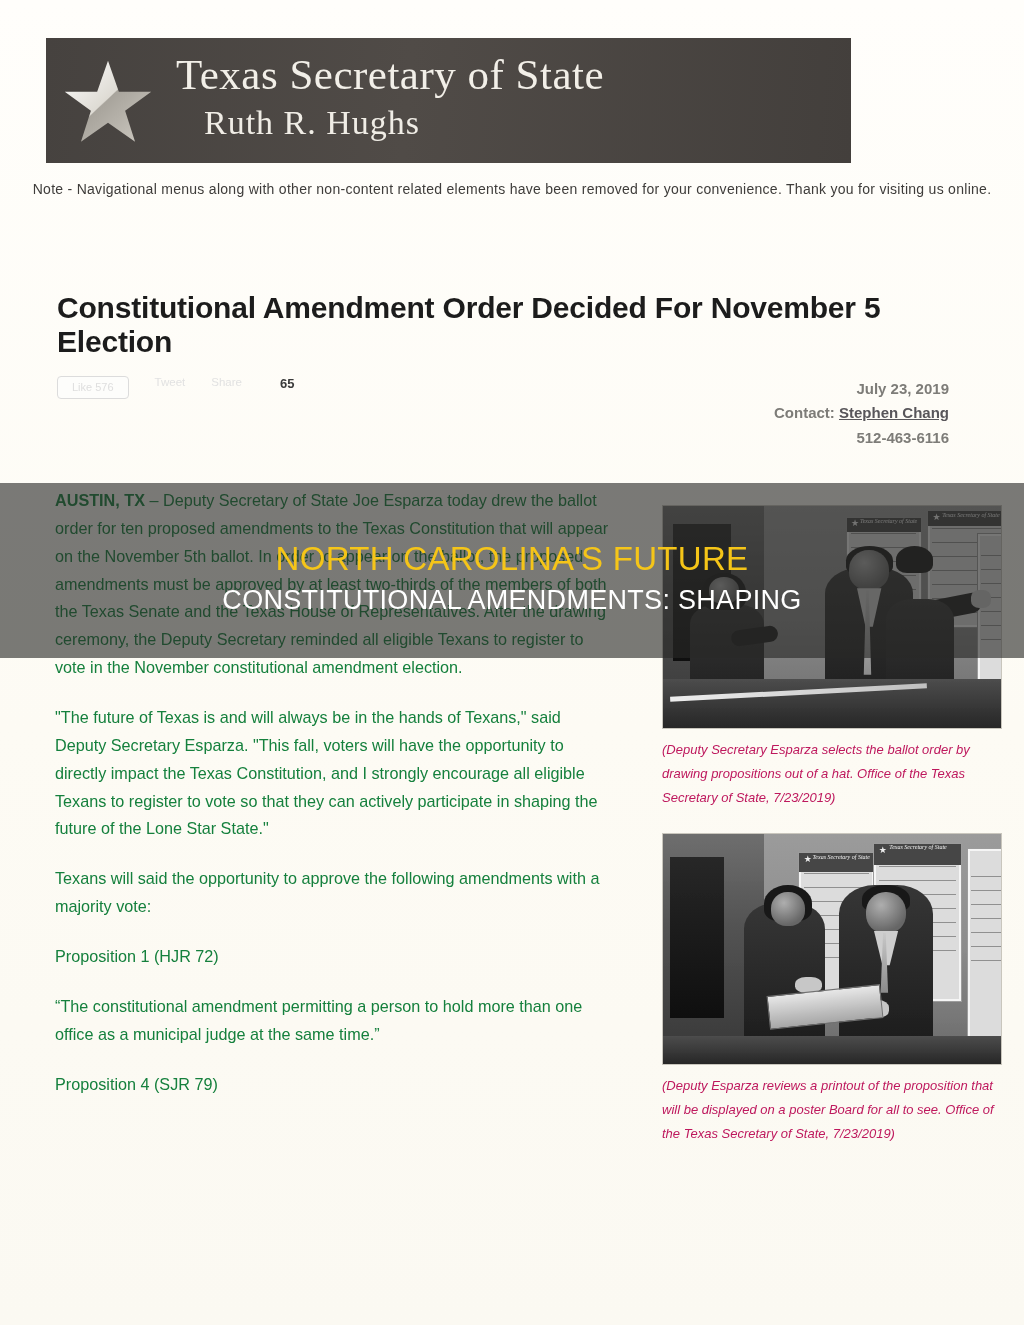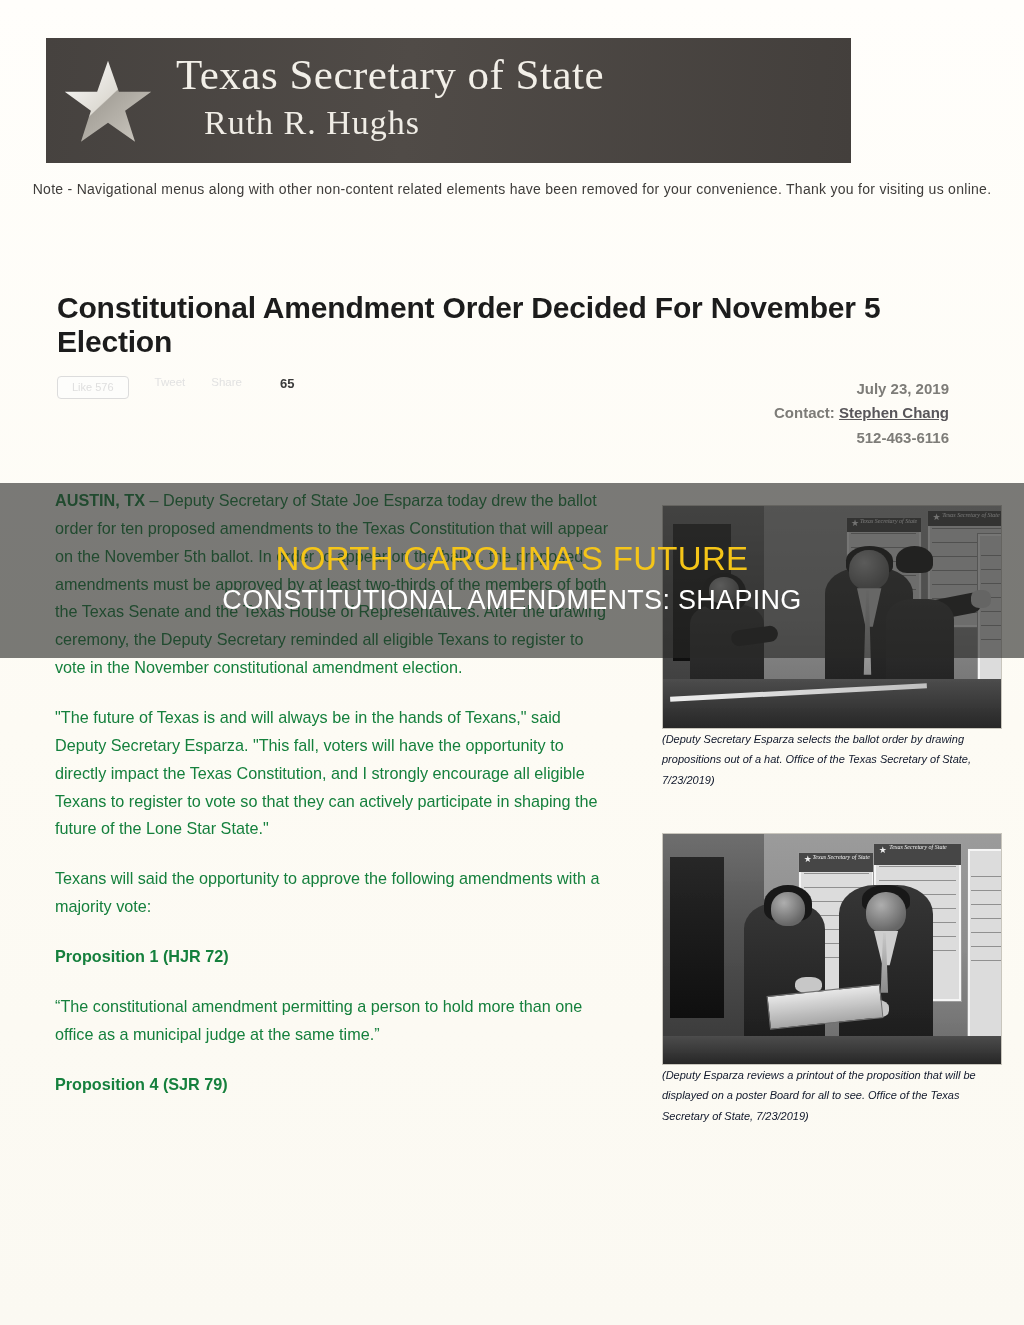--- a/index.html
+++ b/index.html
@@ -145,21 +145,21 @@
     position: absolute;
     left: 55px;
     top: 487px;
     width: 560px;
     font-size: 16.2px;
     line-height: 1.72;
     color: #15803d;
   }
   #article-body p { margin: 0 0 22px 0; }
   #article-body p.prop-head {
-    font-weight: bold;
+    font-weight: normal;
     margin-bottom: 22px;
   }
   #article-body .dateline { font-weight: bold; }
 
   
   .photo-figure {
     position: absolute;
     width: 338px;
   }
   #figure-1 { left: 622px; top: 489px; }
@@ -169,24 +169,25 @@
     width: 338px;
     height: 222px;
     border: 1px solid #c9c6bd;
     background: #2d2d2d;
     overflow: hidden;
     position: relative;
   }
   #figure-2 .photo-frame { height: 230px; }
 
   .photo-caption {
-    font-size: 11px;
+    margin-top: 9px;
+    font-size: 13px;
     font-style: italic;
     line-height: 1.85;
-    color: #0f172a;
+    color: #be185d;
   }
 
   
   .scene { position: absolute; inset: 0; filter: grayscale(1) contrast(1.05); }
   .scene .wall-left {
     position: absolute; left: 0; top: 0; width: 32%; height: 100%;
     background: linear-gradient(180deg,#6f6f6f 0%, #555 40%, #3a3a3a 100%);
   }
   .scene .doorway {
     position: absolute; left: 3%; top: 8%; width: 17%; height: 62%;

